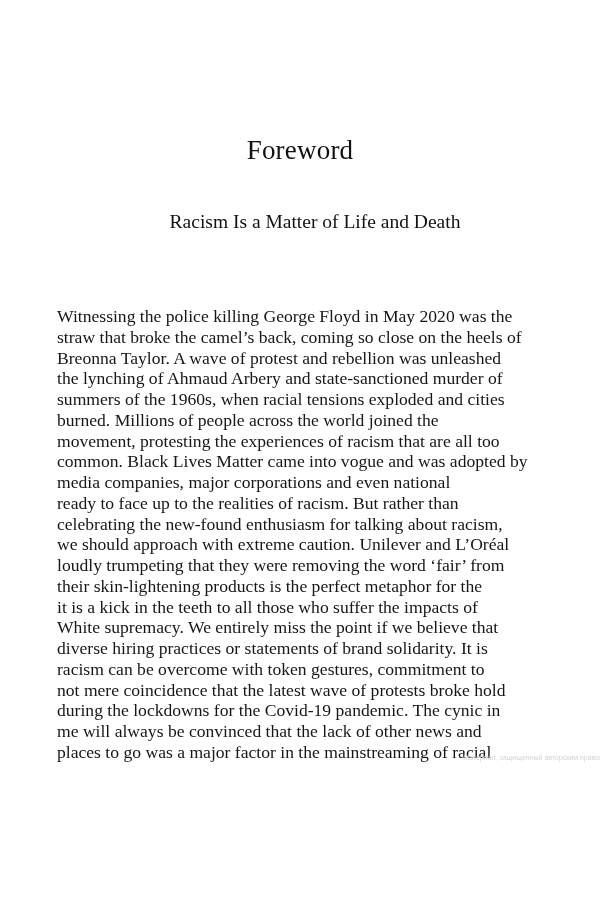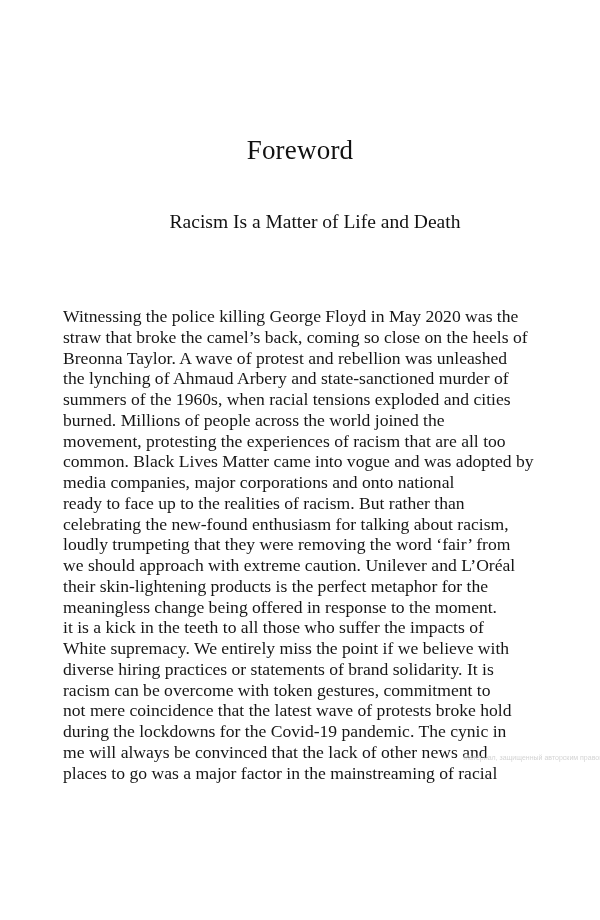--- a/index.html
+++ b/index.html
@@ -47,21 +47,20 @@
     }
     .body-text {
       position: absolute;
       top: 306px;
       left: 57px;
       width: 500px;
       font-family: "Liberation Serif", "DejaVu Serif", serif;
       font-size: 17.6px;
       line-height: 20.75px;
       color: #161616;
-      margin-left: 6px;
     }
     .body-text .line {
       display: block;
       white-space: nowrap;
     }
     .watermark {
       position: absolute;
       right: 12px;
       bottom: 7px;
       font-family: "Liberation Sans", "DejaVu Sans", sans-serif;
@@ -78,29 +77,28 @@
 
   <div class="body-text">
     <span class="line">Witnessing the police killing George Floyd in May 2020 was the</span>
     <span class="line">straw that broke the camel’s back, coming so close on the heels of</span>
     <span class="line">Breonna Taylor. A wave of protest and rebellion was unleashed</span>
     <span class="line">the lynching of Ahmaud Arbery and state-sanctioned murder of</span>
     <span class="line">summers of the 1960s, when racial tensions exploded and cities</span>
     <span class="line">burned. Millions of people across the world joined the</span>
     <span class="line">movement, protesting the experiences of racism that are all too</span>
     <span class="line">common. Black Lives Matter came into vogue and was adopted by</span>
-    <span class="line">media companies, major corporations and onto national</span>
+    <span class="line">media companies, major corporations and even national</span>
     <span class="line">ready to face up to the realities of racism. But rather than</span>
     <span class="line">celebrating the new-found enthusiasm for talking about racism,</span>
+    <span class="line">we should approach with extreme caution. Unilever and L’Oréal</span>
     <span class="line">loudly trumpeting that they were removing the word ‘fair’ from</span>
-    <span class="line">we should approach with extreme caution. Unilever and L’Oréal</span>
     <span class="line">their skin-lightening products is the perfect metaphor for the</span>
-    <span class="line">meaningless change being offered in response to the moment.</span>
     <span class="line">it is a kick in the teeth to all those who suffer the impacts of</span>
-    <span class="line">White supremacy. We entirely miss the point if we believe with</span>
+    <span class="line">White supremacy. We entirely miss the point if we believe that</span>
     <span class="line">diverse hiring practices or statements of brand solidarity. It is</span>
     <span class="line">racism can be overcome with token gestures, commitment to</span>
     <span class="line">not mere coincidence that the latest wave of protests broke hold</span>
     <span class="line">during the lockdowns for the Covid-19 pandemic. The cynic in</span>
     <span class="line">me will always be convinced that the lack of other news and</span>
     <span class="line">places to go was a major factor in the mainstreaming of racial</span>
   </div>
 
   <div class="watermark">Материал, защищенный авторским правом</div>
 </div>

